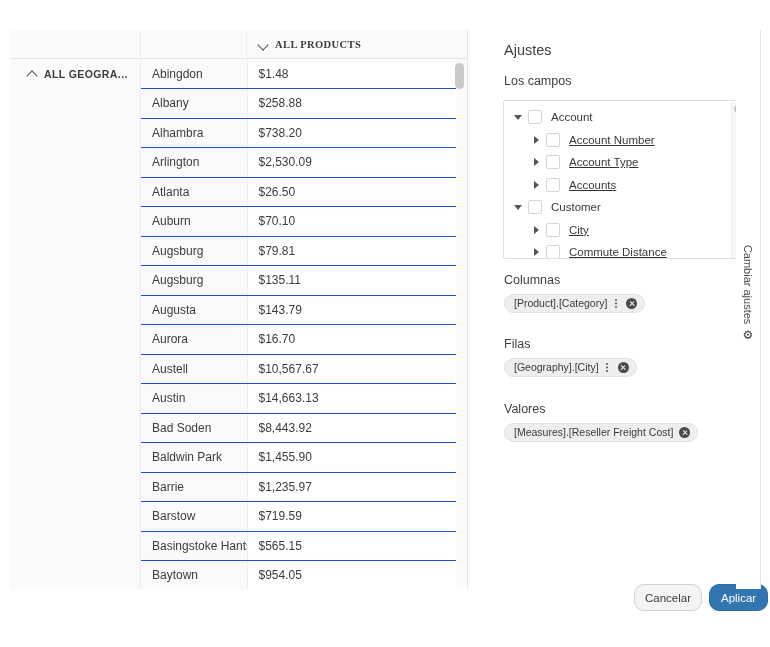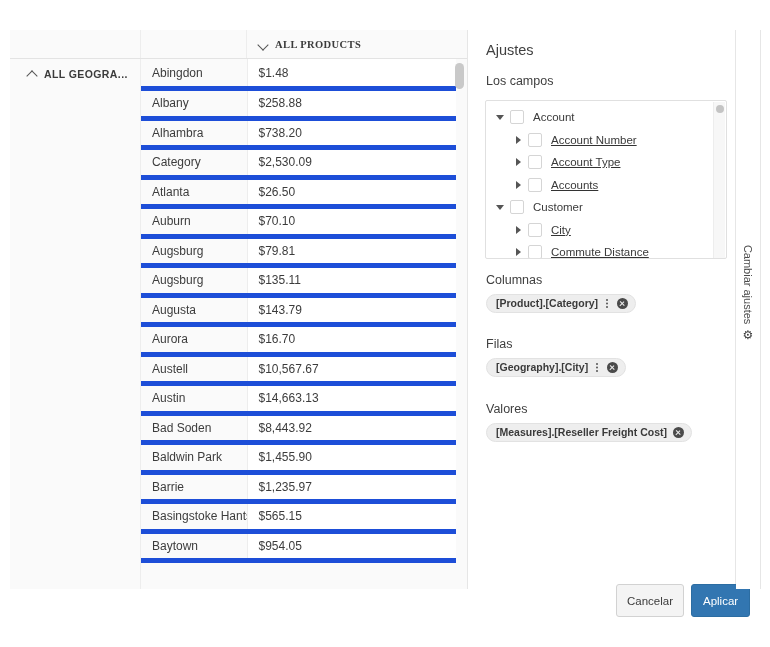--- a/index.html
+++ b/index.html
@@ -137,21 +137,21 @@
   }
   .data-table {
     border-collapse: collapse;
     width: 315px;
     table-layout: fixed;
   }
   .data-table td {
     height: 29.5px;
     font-size: 12px;
     color: #3c3c3c;
-    border-bottom: 5px solid #1d4ed8;
+    border-bottom: 1px solid #1d4ed8;
     padding: 0 0 0 11px;
     box-sizing: border-box;
     background: #ffffff;
     white-space: nowrap;
     overflow: hidden;
   }
   .data-table td.c-label {
     width: 106px;
     background: #fafafa;
     border-right: 1px solid #ededed;
@@ -175,21 +175,21 @@
     top: 4px;
     width: 9px;
     height: 26px;
     background: #c9c9c9;
     border-radius: 5px;
   }
 
   
   .settings {
     position: absolute;
-    left: 459px;
+    left: 477px;
     top: 0;
     width: 267px;
     height: 559px;
     background: #ffffff;
     box-sizing: border-box;
     border-right: 1px solid #e6e6e6;
   }
 
   .settings-title {
     position: absolute;
@@ -299,21 +299,21 @@
     height: 19px;
     background: #eeeeee;
     border: 1px solid #e2e2e2;
     border-radius: 10px;
     padding: 0 7px 0 9px;
     box-sizing: border-box;
     font-size: 10.5px;
     color: #3a3a3a;
     white-space: nowrap;
   }
-  .chip-text { line-height: 1; font-weight: bold; }
+  .chip-text { line-height: 1; }
   .dots {
     width: 9px;
     height: 12px;
     margin-left: 4px;
     position: relative;
     flex: none;
   }
   .dots::before, .dots::after {
     content:"";
     position:absolute;
@@ -339,22 +339,22 @@
     left: 2.3px; top: 4.8px;
     width: 6.4px; height: 1.4px;
     background: #eeeeee;
   }
   .chip-x::before { transform: rotate(45deg); }
   .chip-x::after  { transform: rotate(-45deg); }
 
   
   .btn {
     position: absolute;
-    height: 33px;
-    border-radius: 3px;
+    height: 27px;
+    border-radius: 10px;
     font-size: 11.5px;
     display: inline-flex;
     align-items: center;
     justify-content: center;
     box-sizing: border-box;
     cursor: pointer;
   }
   .btn-cancel {
     background: #f4f4f4;
     border: 1px solid #d2d2d2;
@@ -434,21 +434,21 @@
                 </tr>
                 <tr>
                   <td class="c-label">Albany</td>
                   <td class="c-value">$258.88</td>
                 </tr>
                 <tr>
                   <td class="c-label">Alhambra</td>
                   <td class="c-value">$738.20</td>
                 </tr>
                 <tr>
-                  <td class="c-label">Category</td>
+                  <td class="c-label">Arlington</td>
                   <td class="c-value">$2,530.09</td>
                 </tr>
                 <tr>
                   <td class="c-label">Atlanta</td>
                   <td class="c-value">$26.50</td>
                 </tr>
                 <tr>
                   <td class="c-label">Auburn</td>
                   <td class="c-value">$70.10</td>
                 </tr>
@@ -480,20 +480,24 @@
                   <td class="c-label">Bad Soden</td>
                   <td class="c-value">$8,443.92</td>
                 </tr>
                 <tr>
                   <td class="c-label">Baldwin Park</td>
                   <td class="c-value">$1,455.90</td>
                 </tr>
                 <tr>
                   <td class="c-label">Barrie</td>
                   <td class="c-value">$1,235.97</td>
+                </tr>
+                <tr>
+                  <td class="c-label">Barstow</td>
+                  <td class="c-value">$719.59</td>
                 </tr>
                 <tr>
                   <td class="c-label">Basingstoke Hants</td>
                   <td class="c-value">$565.15</td>
                 </tr>
                 <tr>
                   <td class="c-label">Baytown</td>
                   <td class="c-value">$954.05</td>
                 </tr>
               </tbody>

